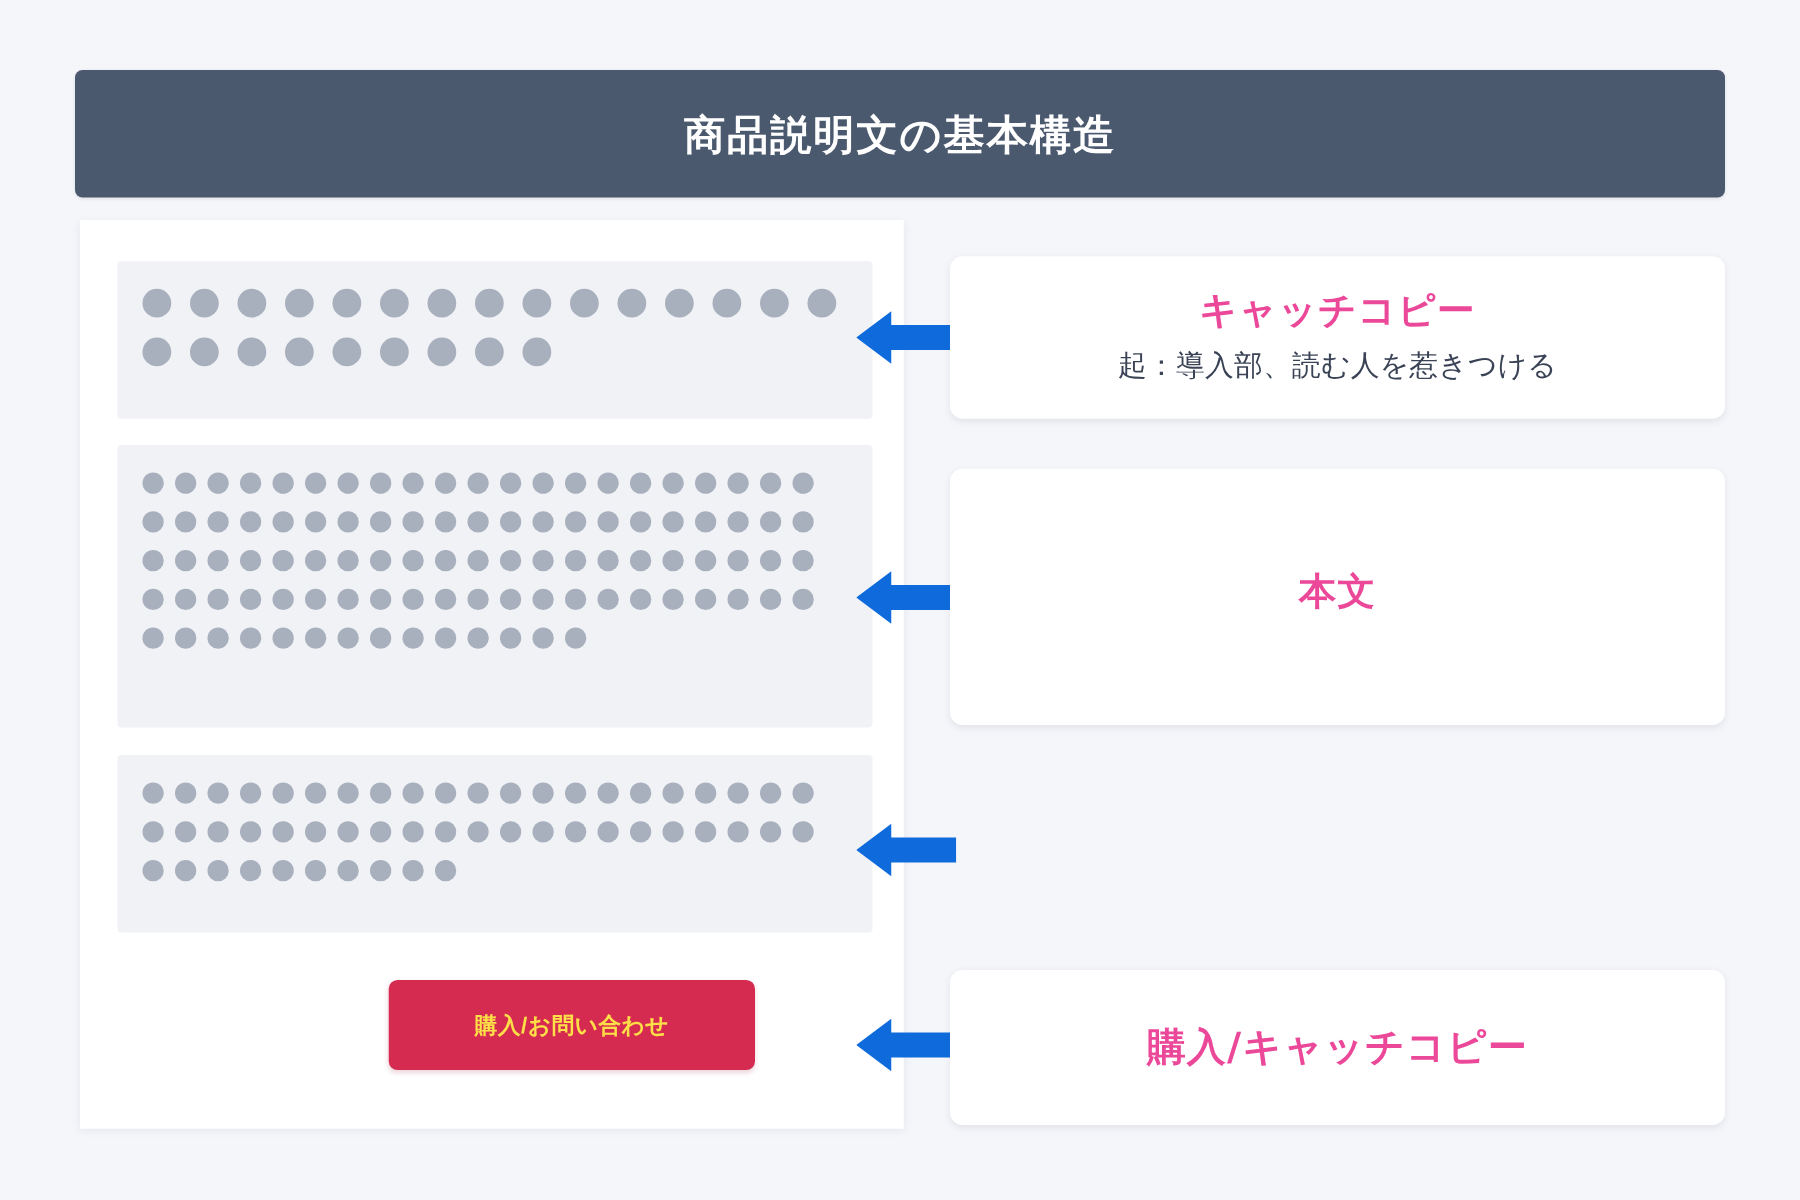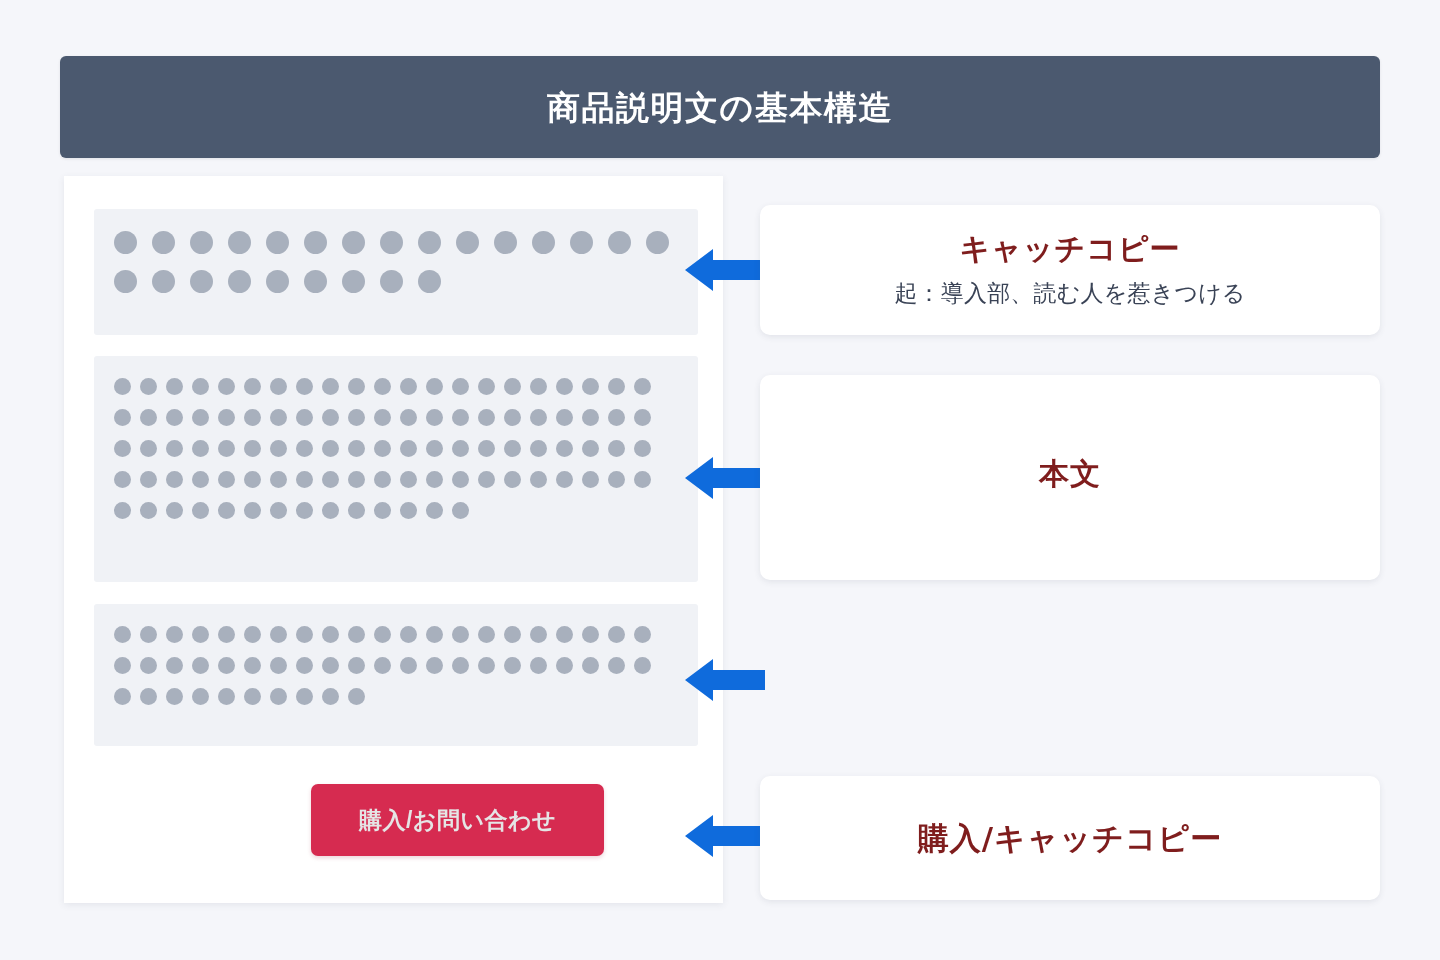--- a/index.html
+++ b/index.html
@@ -94,22 +94,22 @@
     background: #d62b50;
     border-radius: 7px;
     border: none;
     display: flex;
     align-items: center;
     justify-content: center;
     cursor: pointer;
     box-shadow: 0 2px 4px rgba(150,20,50,0.18);
   }
   .cta-button span {
-    color: #e5e5e5;
-    font-size: 23px;
+    color: #fde047;
+    font-size: 18px;
     font-weight: 700;
     letter-spacing: 0.5px;
   }
 
   
   .arrow {
     position: absolute;
     width: 80px;
     height: 46px;
   }
@@ -134,21 +134,21 @@
     justify-content: center;
     text-align: center;
     padding: 14px 24px;
   }
   .callout-1 { top: 205px; height: 130px; }
   .callout-2 { top: 375px; height: 205px; text-align: center; }
   .callout-3 { top: 608px; height: 140px; }
   .callout-4 { top: 776px; height: 124px; }
 
   .callout-title {
-    color: #7f1d1d;
+    color: #ec4899;
     font-size: 30px;
     font-weight: 700;
     letter-spacing: 1px;
     line-height: 1.3;
   }
   .callout-sub {
     color: #3a4356;
     font-size: 23px;
     font-weight: 400;
     line-height: 1.55;

